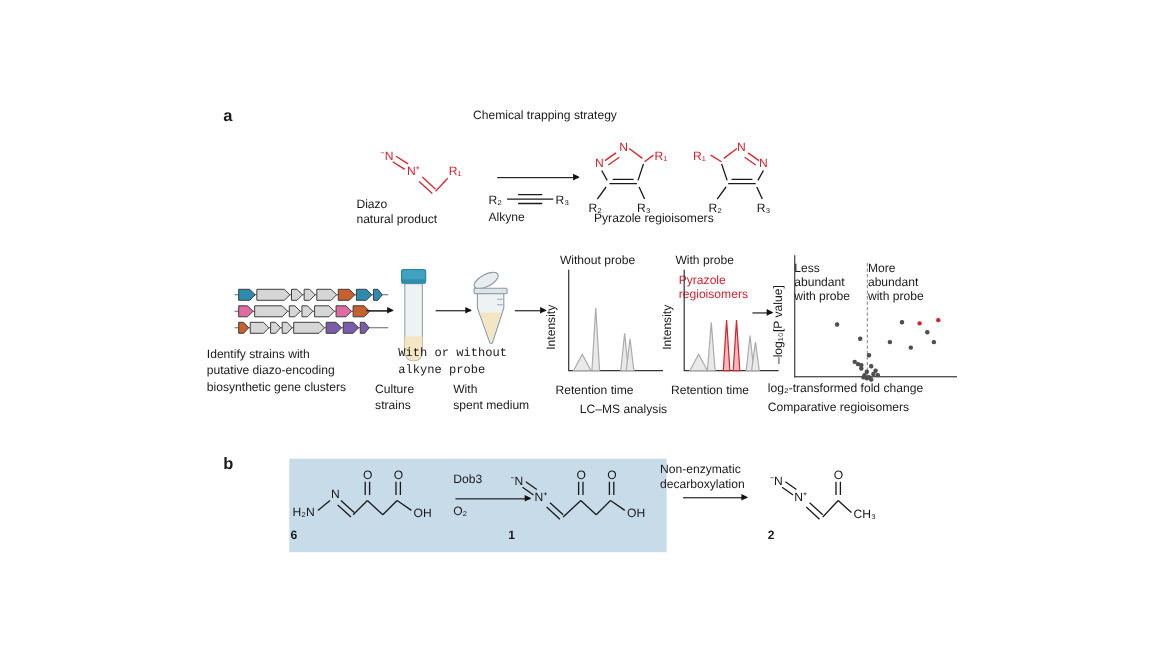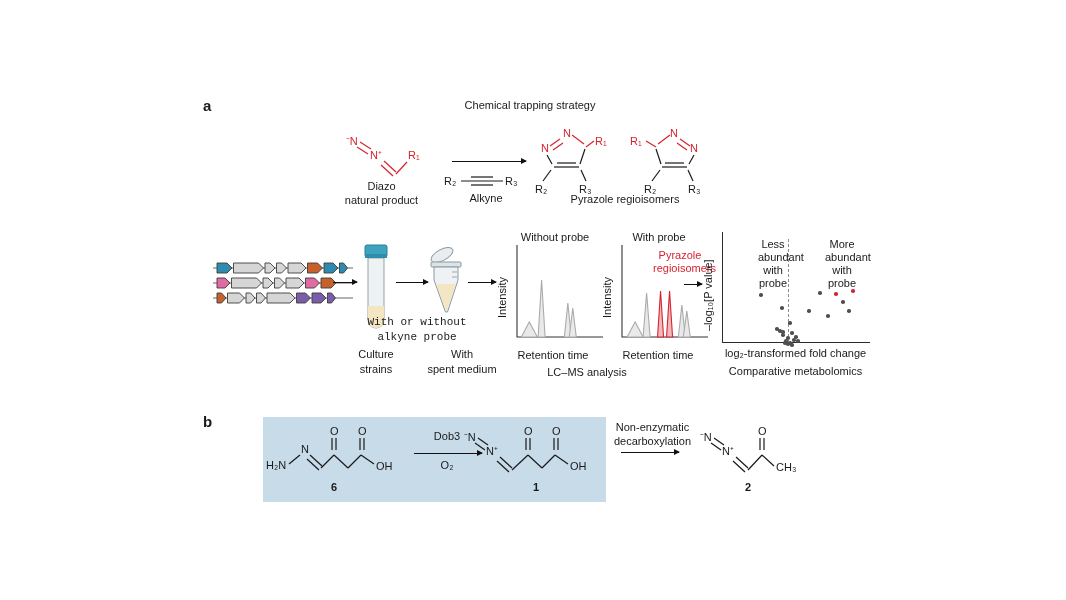--- a/index.html
+++ b/index.html
@@ -1,21 +1,21 @@
 <!DOCTYPE html>
 <html><head>
 <meta charset="utf-8">
 <style>
   html,body{margin:0;padding:0;background:#fff;}
   #canvas{position:relative;width:1066px;height:600px;background:#ffffff;overflow:hidden;
           font-family:"Liberation Sans",sans-serif;font-size:11px;color:#1a1a1a;}
   .abs{position:absolute;}
-  .ctr{text-align:center;}
+  .ctr{text-align:left;}
   .panel-label{font-weight:bold;font-size:15px;}
-  .lh14 div{line-height:14px;} .lh15 div{line-height:15px;} .lh13 div{line-height:13px;padding-left:36px;}
+  .lh14 div{line-height:14px;} .lh15 div{line-height:15px;} .lh13 div{line-height:13px;}
   .red{color:#d6232e;}
   .arr{position:absolute;height:1.4px;background:#111;}
   .arr::after{content:"";position:absolute;right:-1px;top:-3.1px;width:0;height:0;
               border-left:6px solid #111;border-top:3.8px solid transparent;border-bottom:3.8px solid transparent;}
   .vlabel{position:absolute;writing-mode:vertical-rl;transform:rotate(180deg);
           display:flex;align-items:center;justify-content:center;font-size:11px;}
   .vdot{position:absolute;width:3.6px;height:3.6px;border-radius:50%;background:#4f4f4f;}
   .dash{position:absolute;width:0;border-left:1px dashed #8c8c8c;}
   .axis{position:absolute;background:#2b2b2b;}
   svg text{font-family:"Liberation Sans",sans-serif;font-size:11px;fill:#1a1a1a;}
@@ -125,20 +125,25 @@
         <polygon points="4,2 8.5,2 13,7 8.5,12 4,12" fill="#c7602c" stroke="#3c3c3c" stroke-width="0.9"></polygon>
         <polygon points="14.5,2 26.5,2 31.5,7 26.5,12 14.5,12" fill="#d6d6d6" stroke="#3c3c3c" stroke-width="0.9"></polygon>
         <polygon points="33,2 37.5,2 42,7 37.5,12 33,12" fill="#d6d6d6" stroke="#3c3c3c" stroke-width="0.9"></polygon>
         <polygon points="43.5,2 48,2 52.5,7 48,12 43.5,12" fill="#d6d6d6" stroke="#3c3c3c" stroke-width="0.9"></polygon>
         <polygon points="54,2 77,2 82,7 77,12 54,12" fill="#d6d6d6" stroke="#3c3c3c" stroke-width="0.9"></polygon>
         <polygon points="83.5,2 92.5,2 97.5,7 92.5,12 83.5,12" fill="#7a5ca8" stroke="#3c3c3c" stroke-width="0.9"></polygon>
         <polygon points="99,2 108,2 113,7 108,12 99,12" fill="#7a5ca8" stroke="#3c3c3c" stroke-width="0.9"></polygon>
         <polygon points="114.5,2 118.5,2 122.5,7 118.5,12 114.5,12" fill="#7a5ca8" stroke="#3c3c3c" stroke-width="0.9"></polygon>
       </svg>
     </div>
+  <div class="abs ctr lh15" style="left:188px;top:315px;width:165px;">
+    <div>Identify strains with</div>
+    <div>putative diazo-encoding</div>
+    <div>biosynthetic gene clusters</div>
+  </div>
 
   <div class="arr" style="left:333px;top:282px;width:24px;"></div>
 
   <svg class="abs" style="left:363px;top:244px;" width="26" height="88">
     <path d="M5,14 L5,74 Q5,84 13,84 Q21,84 21,74 L21,14 Z" fill="#eef2f3" stroke="#93a3a9" stroke-width="1"></path>
     <path d="M5,62 L21,62 L21,74 Q21,84 13,84 Q5,84 5,74 Z" fill="#f4e6c2"></path>
     <rect x="2" y="1" width="22" height="12" rx="2" fill="#3fa3c0" stroke="#2c7e97" stroke-width="1"></rect>
     <rect x="2" y="10" width="22" height="4" fill="#2f8cab"></rect>
   </svg>
   <div class="abs ctr lh15" style="left:341px;top:347px;width:70px;">
@@ -233,21 +238,21 @@
       <span class="vdot" style="left: 70.2px; top: 106.2px;"></span>
       <span class="vdot" style="left: 64.2px; top: 110.2px;"></span>
       <span class="vdot" style="left: 68.2px; top: 111.2px;"></span>
       <span class="vdot" style="left: 72.2px; top: 103.2px;"></span>
       <span class="vdot" style="left: 74.2px; top: 107.2px;"></span>
       <span class="vdot" style="left: 61.2px; top: 109.2px;"></span>
       <span class="vdot" style="left: 112.2px; top: 60.2px; background: rgb(214, 35, 46);"></span>
       <span class="vdot" style="left: 129.2px; top: 57.2px; background: rgb(214, 35, 46);"></span>
     </div>
   <div class="abs ctr" style="left:698px;top:347px;width:195px;">log₂-transformed fold change</div>
-  <div class="abs ctr" style="left:698px;top:365px;width:195px;">Comparative metabolomics</div>
+  <div class="abs ctr" style="left:698px;top:365px;width:195px;">Comparative regioisomers</div>
 
   <div class="abs panel-label" style="left:203px;top:413px;">b</div>
   <div class="bluebox" style="left:263px;top:417px;width:343px;height:85px;"></div>
 
   <svg class="abs" style="left:264px;top:424px;" width="140" height="68">
     <line class="bond" x1="25" y1="40" x2="36" y2="31"></line>
     <line class="bond" x1="46" y1="31" x2="58" y2="42"></line>
       <line class="bond" x1="43" y1="35" x2="55" y2="46"></line>
     <line class="bond" x1="57" y1="44" x2="70" y2="31"></line>
     <line class="bond" x1="68" y1="14" x2="68" y2="26"></line>

